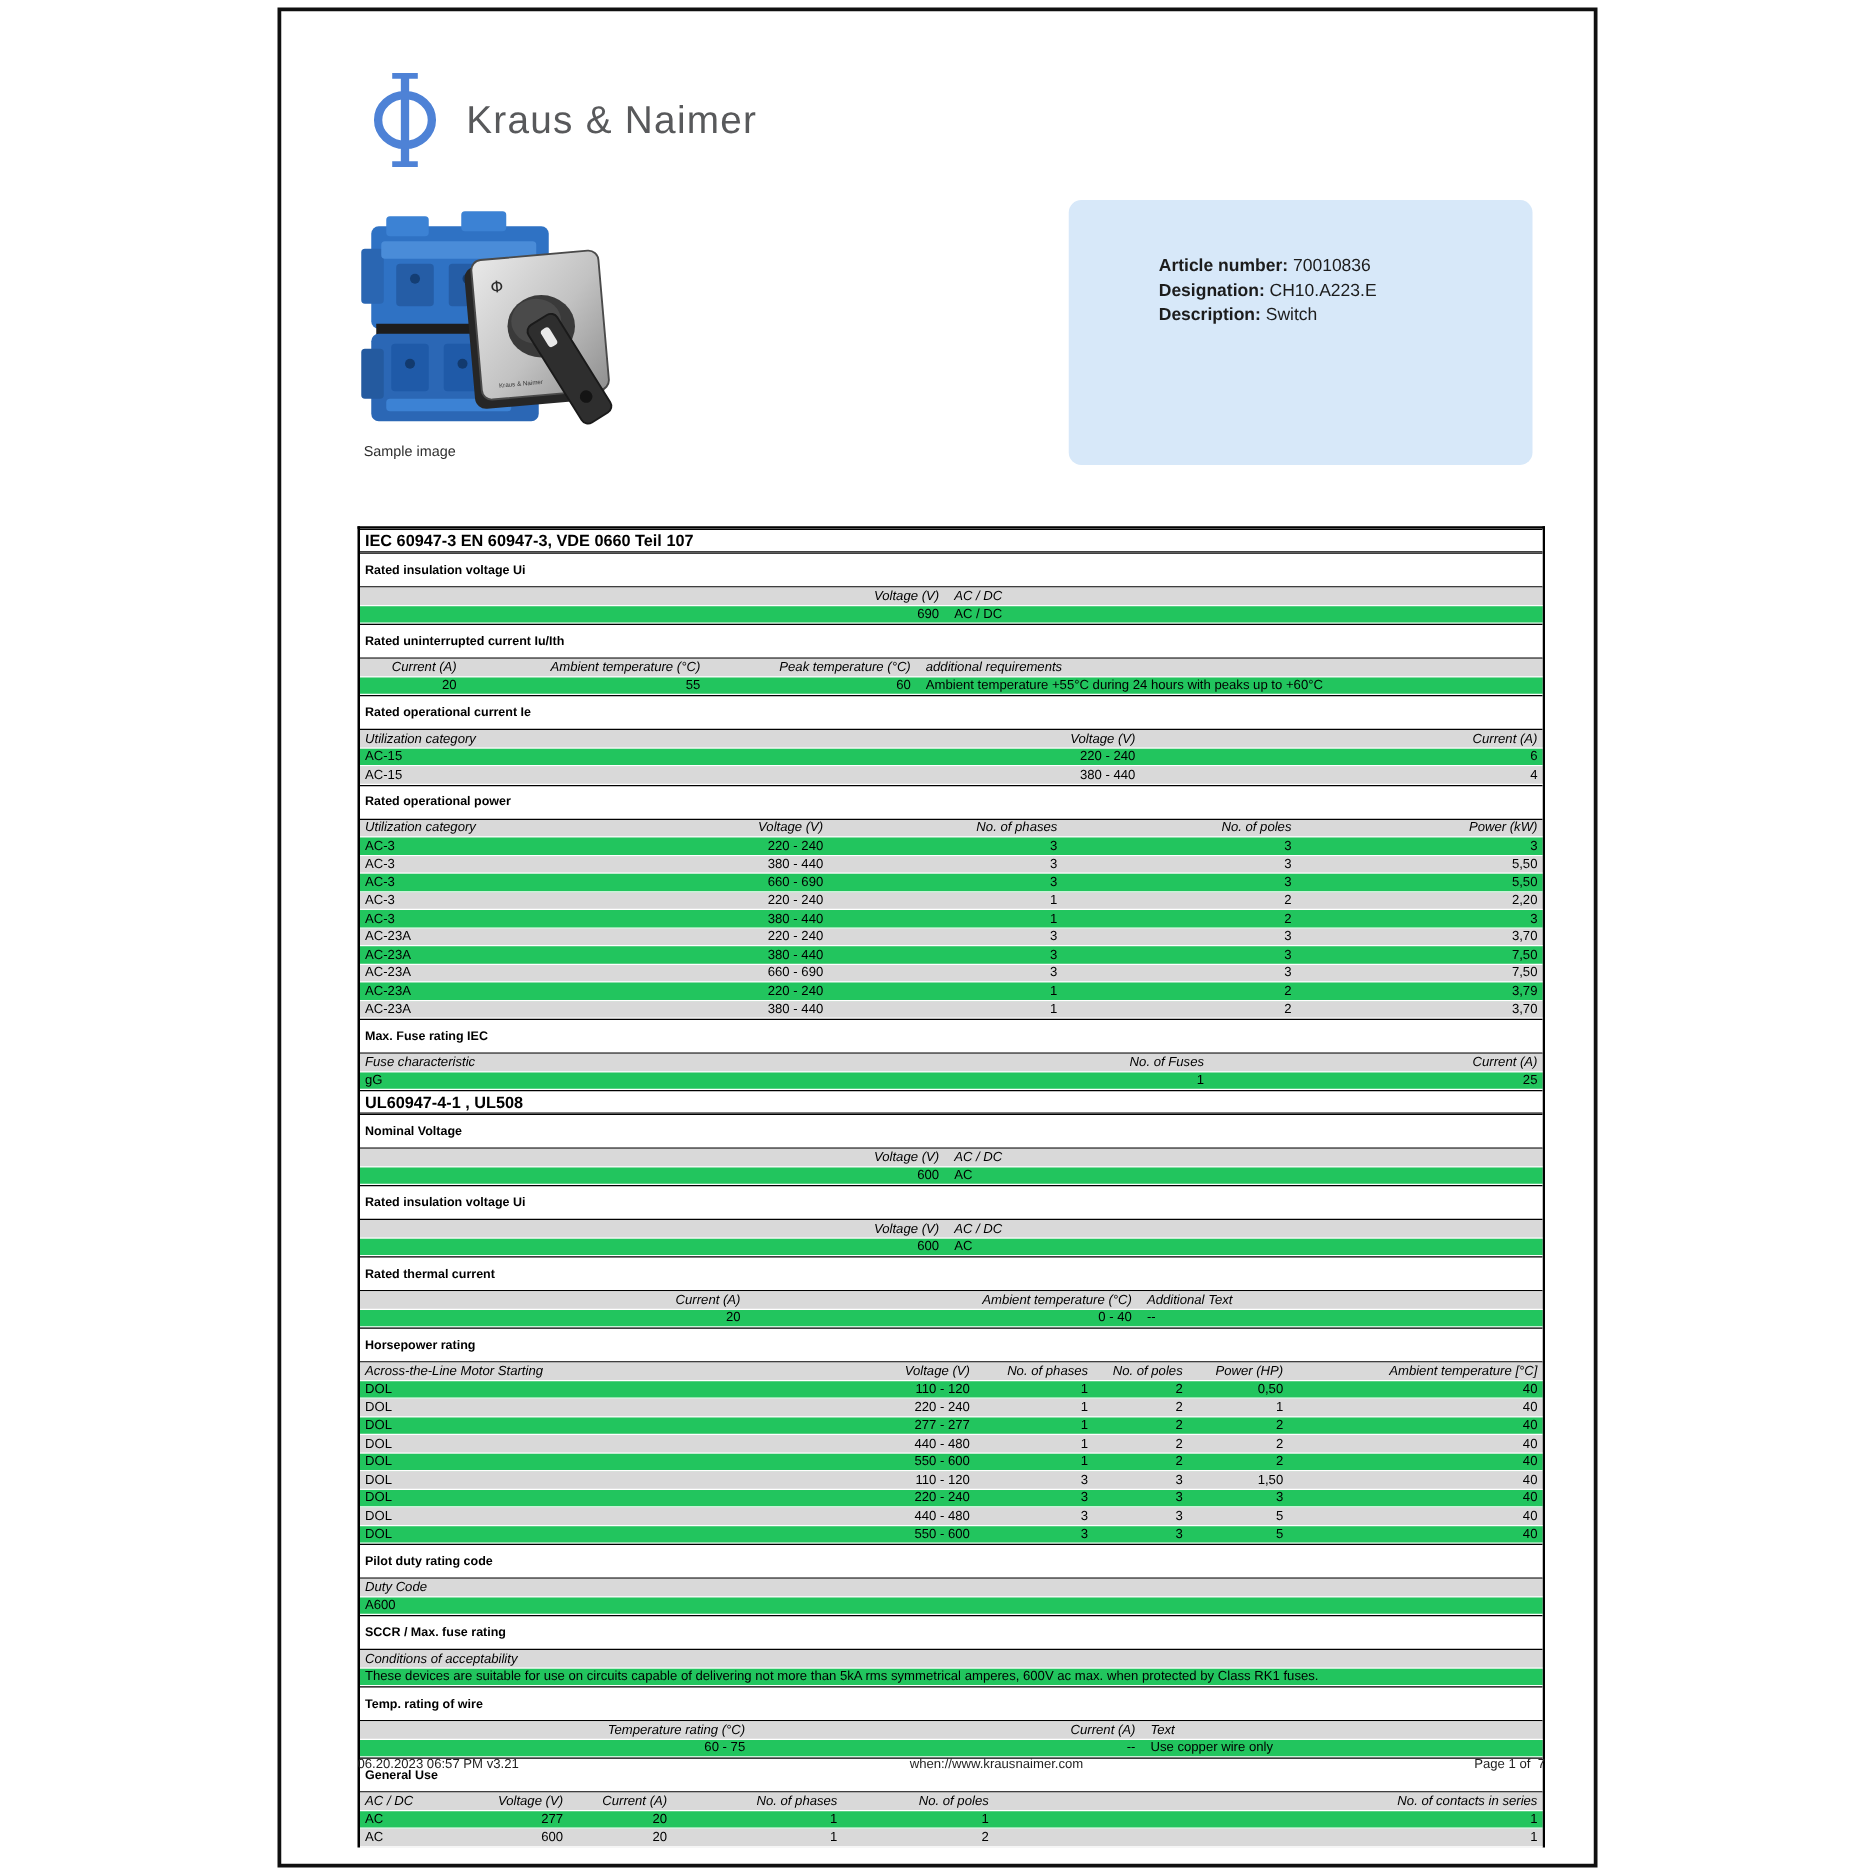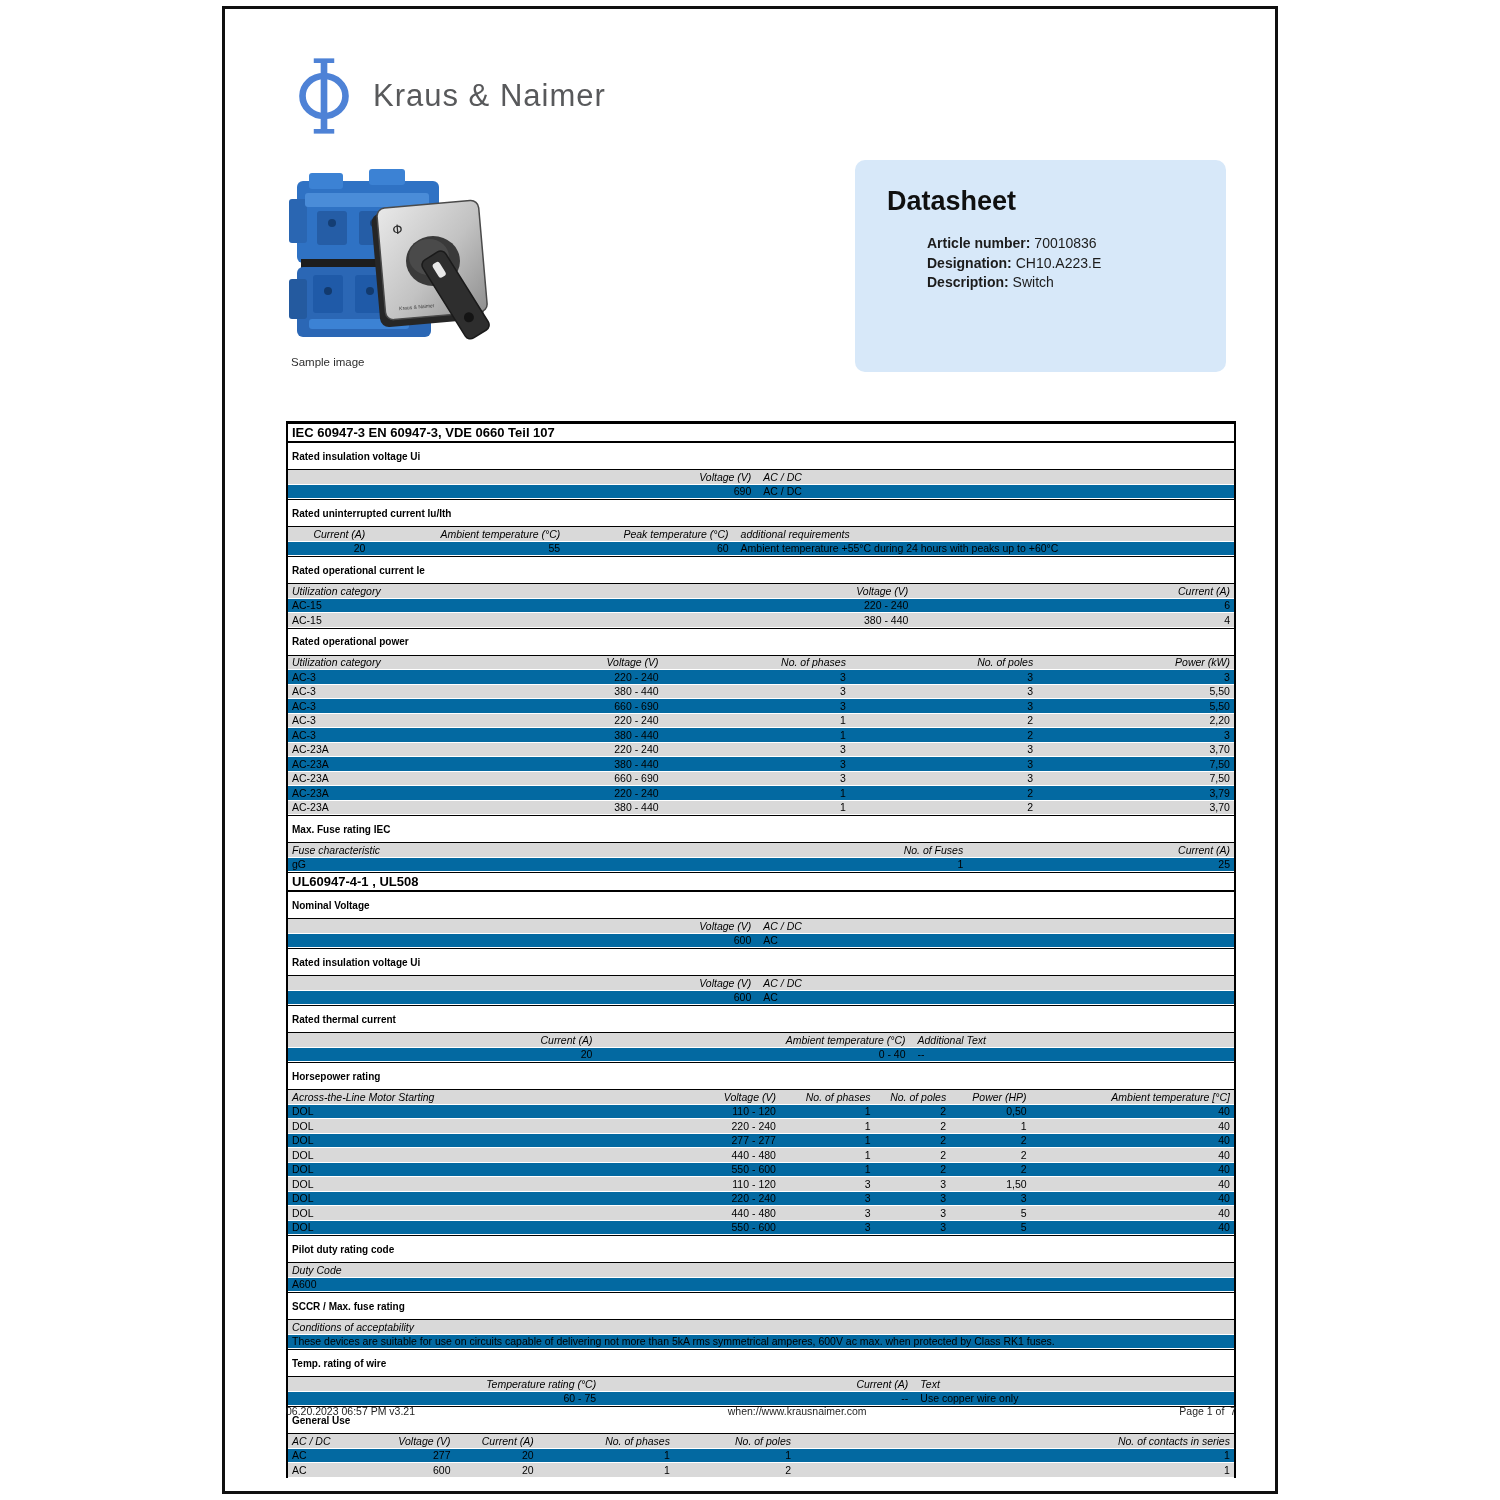--- a/index.html
+++ b/index.html
@@ -24,21 +24,21 @@
   .infobox-fields { margin-top:17px; font-size:14px; line-height:19.5px; color:#1c1c1c;margin-left:40px; }
   .infobox-fields b { font-weight:bold; }
 
   
   .dtable { position:absolute; left:61px; top:412px; width:950px;
             border:2px solid #000; border-bottom:none; font-size:10.5px; color:#000; background:#fff; }
   .h1row { height:19px; display:flex; align-items:center; font-size:13px; font-weight:bold;
            border-top:1.5px solid #000; border-bottom:1.5px solid #000; padding-left:4px; background:#fff; }
   .h2row { height:28px; display:flex; align-items:center; font-size:10px; font-weight:bold;
            border-top:1.5px solid #000; border-bottom:1.5px solid #000; padding-left:4px; background:#fff; }
-  .trow { height:14.5px; display:flex; align-items:center; border-bottom:1px solid #fff; background:#0369a1; }
+  .trow { height:14.5px; display:flex; align-items:center; border-bottom:1px solid #fff; background:#22c55e; }
   .trow.gray { background:#d9d9d9; }
   .trow.thead { font-style:italic; }
   .cell { flex:none; white-space:nowrap; padding:0 4px; overflow:visible; }
   .cell.r { text-align:right; }
   .cell.l { text-align:left; padding-left:8px; }
   .cell.l.first { padding-left:4px; }
 
   
   .footer { position:absolute; left:61px; top:1396px; width:950px; display:flex;
             justify-content:space-between; font-size:10.5px; color:#1f1f1f; }
@@ -105,21 +105,20 @@
         <rect x="139" y="96" width="27" height="92" rx="6" fill="#2e2e2e" stroke="#1a1a1a" stroke-width="1.5"></rect>
         <rect x="148" y="104" width="8" height="16" rx="3" fill="#e8e8e8"></rect>
         <circle cx="152" cy="168" r="5" fill="#141414"></circle>
       </g>
     </g>
   </svg>
 
   <div class="caption">Sample image</div>
 
   <div class="infobox">
-    <div class="infobox-title">Datasheet</div>
     <div class="infobox-fields">
       <div><b>Article number:</b> <span>70010836</span></div>
       <div><b>Designation:</b> <span>CH10.A223.E</span></div>
       <div><b>Description:</b> <span>Switch</span></div>
     </div>
   </div>
 
   <div class="dtable">
       <div class="h1row">IEC 60947-3 EN 60947-3, VDE 0660 Teil 107</div>
       <div class="h2row">Rated insulation voltage Ui</div>

